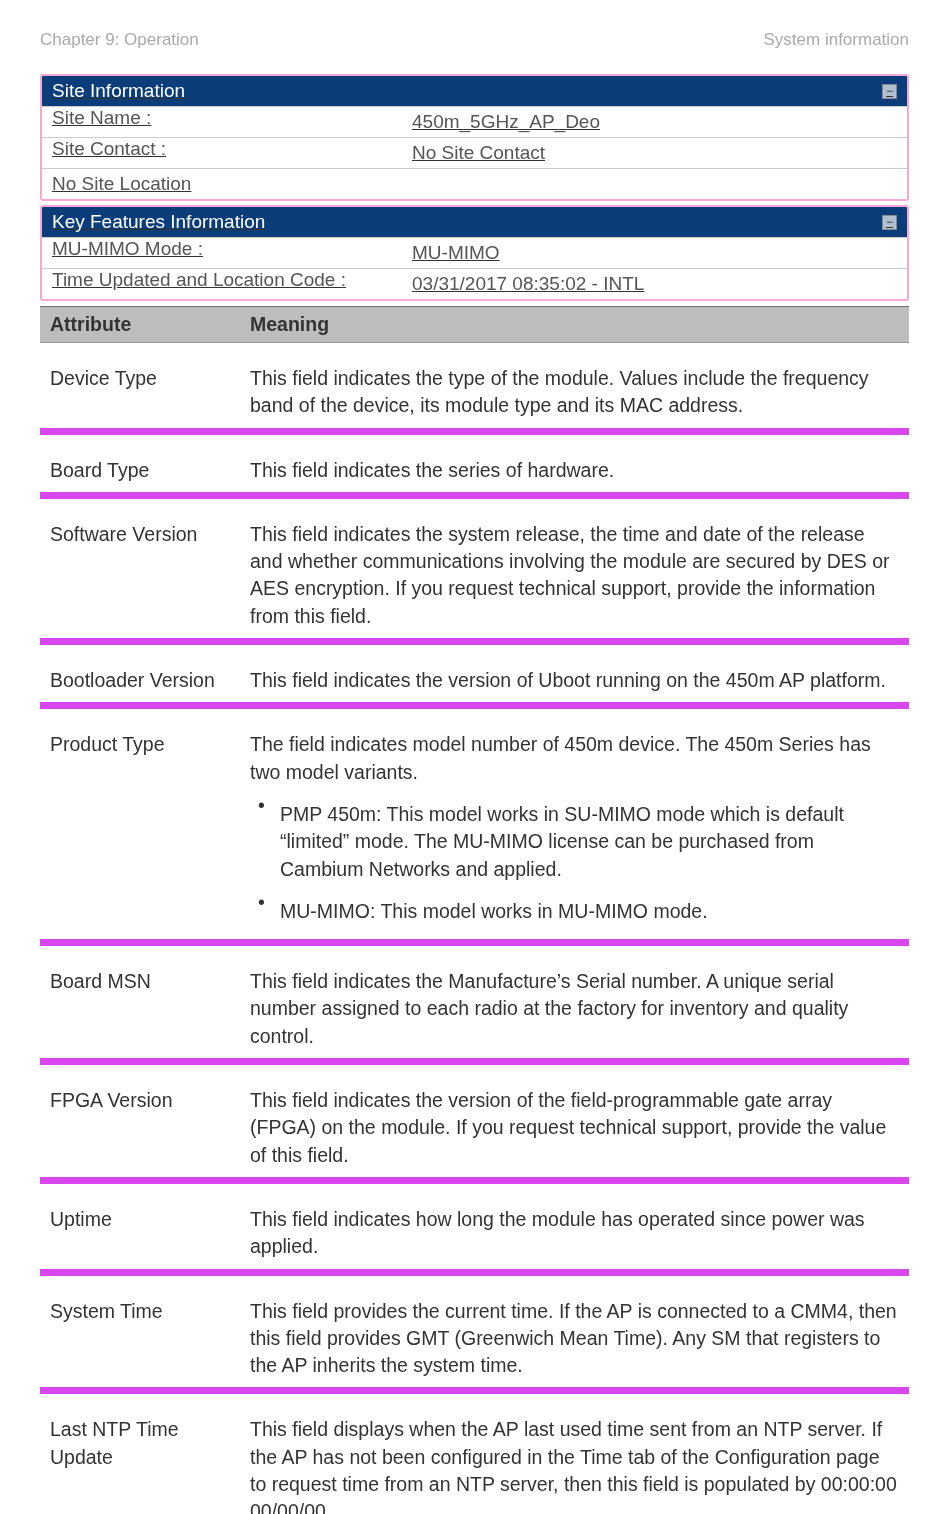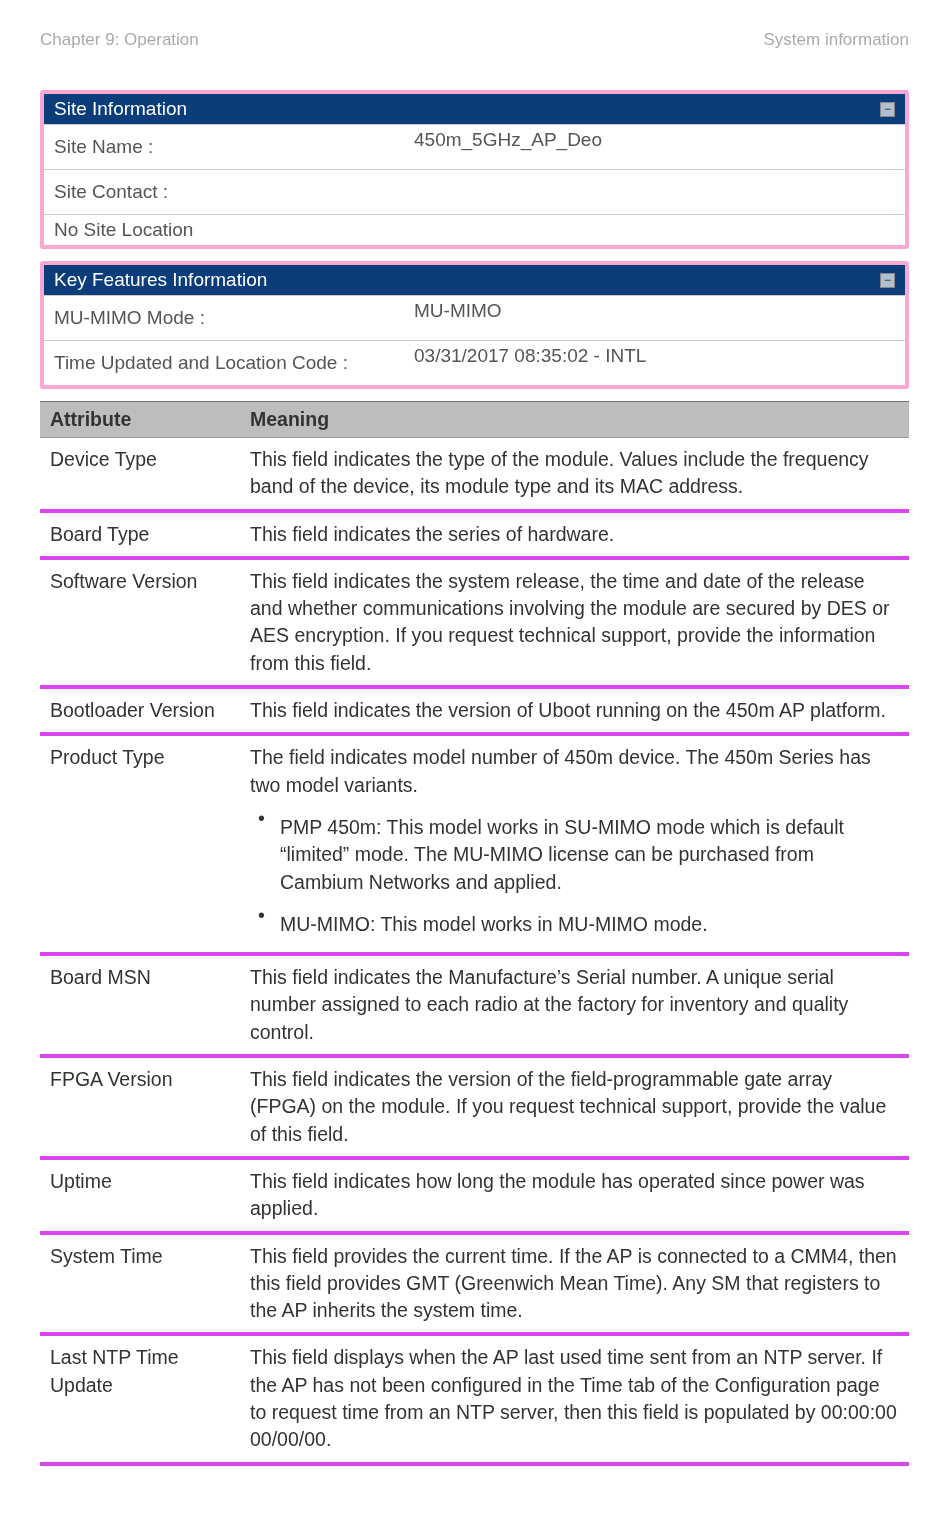--- a/index.html
+++ b/index.html
@@ -9,48 +9,49 @@
       width: 949px;
       margin: 0 auto;
       padding: 30px 40px 20px;
       color: #333;
     }
     .header-row {
       display: flex;
       justify-content: space-between;
       color: #aaa;
       font-size: 17px;
-      margin-bottom: 40px;
+      margin-bottom: 24px;
     }
     .panel {
-      border: 4px solid #f9a8d4;
+      border: 2px solid #f9a8d4;
       border-radius: 3px;
-      margin-bottom: 12px;
+      margin-bottom: 4px;
       overflow: hidden;
+      text-decoration: underline;
     }
     .panel-header {
       background: #0a3d7a;
       color: #fff;
       padding: 4px 10px;
       font-size: 19px;
       font-weight: normal;
       display: flex;
       justify-content: space-between;
       align-items: center;
     }
     .panel-row {
       display: flex;
       border-top: 1px solid #ccc;
       font-size: 19px;
       color: #555;
     }
     .panel-row:first-of-type { border-top: none; }
     .panel-label {
       width: 360px;
-      padding: 11px 10px;
+      padding: 0 10px;
     }
     .panel-value {
       flex: 1;
       padding: 4px 10px;
     }
     .collapse-icon {
       width: 15px;
       height: 15px;
       background: #b0c0d0;
       border: 1px solid #888;
@@ -69,22 +70,22 @@
     }
     .attr-table th {
       background: #bdbdbd;
       text-align: left;
       padding: 6px 10px;
       font-weight: bold;
       border-top: 1px solid #737373;
       border-bottom: 1px solid #999;
     }
     .attr-table td {
-      padding: 8px 10px 8px;
-      border-bottom: 4px solid #d946ef;
+      padding: 22px 10px 8px;
+      border-bottom: 7px solid #d946ef;
       vertical-align: top;
       line-height: 1.4;
     }
     .attr-table td:first-child {
       width: 200px;
     }
     .bullet-list {
       margin-top: 6px;
     }
     .bullet-item {
@@ -115,20 +116,21 @@
   <div class="panel-header">
     <span>Site Information</span>
     <span class="collapse-icon">−</span>
   </div>
   <div class="panel-row">
     <div class="panel-label">Site Name :</div>
     <div class="panel-value">450m_5GHz_AP_Deo</div>
   </div>
   <div class="panel-row">
     <div class="panel-label">Site Contact :</div>
+    <div class="panel-value">No Site Contact</div>
   </div>
   <div class="panel-row">
     <div class="panel-value">No Site Location</div>
   </div>
 </div>
 
 <div class="panel">
   <div class="panel-header">
     <span>Key Features Information</span>
     <span class="collapse-icon">−</span>

